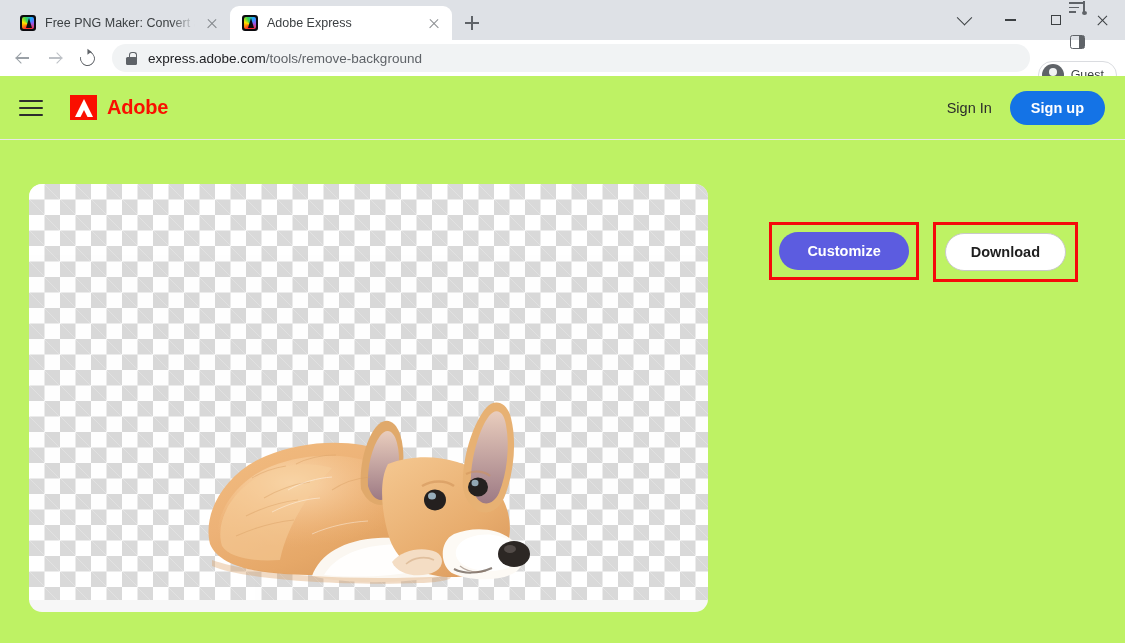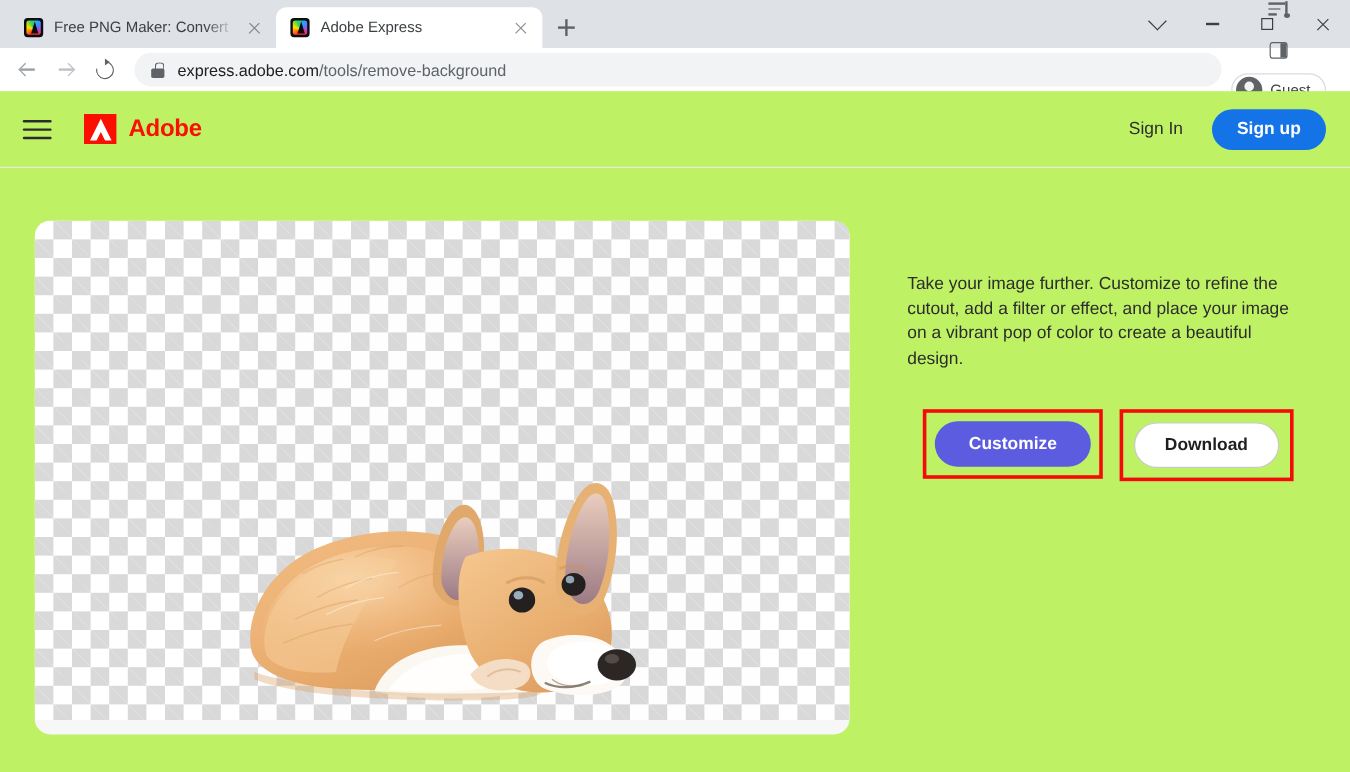--- a/index.html
+++ b/index.html
@@ -119,21 +119,21 @@
     width:13px; height:1.4px; background:#3c4043;
   }
   .wc-close::before { transform:rotate(45deg); }
   .wc-close::after  { transform:rotate(-45deg); }
 
   .toolbar {
     height:36px;
     background:#ffffff;
     display:flex;
     align-items:center;
-    padding:0 20px 0 8px;
+    padding:0 8px 0 8px;
     gap:2px;
   }
   .nav-btn {
     width:30px; height:30px;
     display:flex; align-items:center; justify-content:center;
     border-radius:50%;
     flex:0 0 30px;
   }
   .arrow-ico { width:16px; height:16px; position:relative; }
   .arrow-ico::before {
@@ -302,21 +302,21 @@
     width:0; height:0;
     border-left:5px solid transparent;
     border-right:5px solid transparent;
     border-bottom:10px solid #fa0f00;
   }
   .adobe-word {
     font-size:20px; font-weight:bold; color:#fa0f00; letter-spacing:-.2px;
   }
   .header-right {
     margin-left:auto;
-    display:flex; align-items:center; gap:24px;
+    display:flex; align-items:center; gap:18px;
   }
   .signin-link { font-size:14.5px; color:#2c2c2c; }
   .signup-btn {
     background:#1473e6; color:#ffffff;
     font-size:14.5px; font-weight:bold;
     padding:9px 21px; border-radius:20px;
     border:none;
   }
 
   .content {
@@ -593,21 +593,20 @@
           <g stroke="#ffffff" stroke-width="1" fill="none" opacity="0.4">
             <path d="M96 96 C110 88 126 84 140 83"></path>
             <path d="M80 118 C96 110 112 105 128 104"></path>
             <path d="M120 140 C138 132 158 128 176 127"></path>
           </g>
         </svg>
       </div>
     </div>
 
     <div class="info">
-      <p class="desc">Take your image further. Customize to refine the cutout, add a filter or effect, and place your image on a vibrant pop of color to create a beautiful design.</p>
 
       <div class="actions">
         <div class="annot">
           <button class="btn-customize">Customize</button>
         </div>
         <div class="annot second">
           <button class="btn-download">Download</button>
         </div>
       </div>
     </div>

